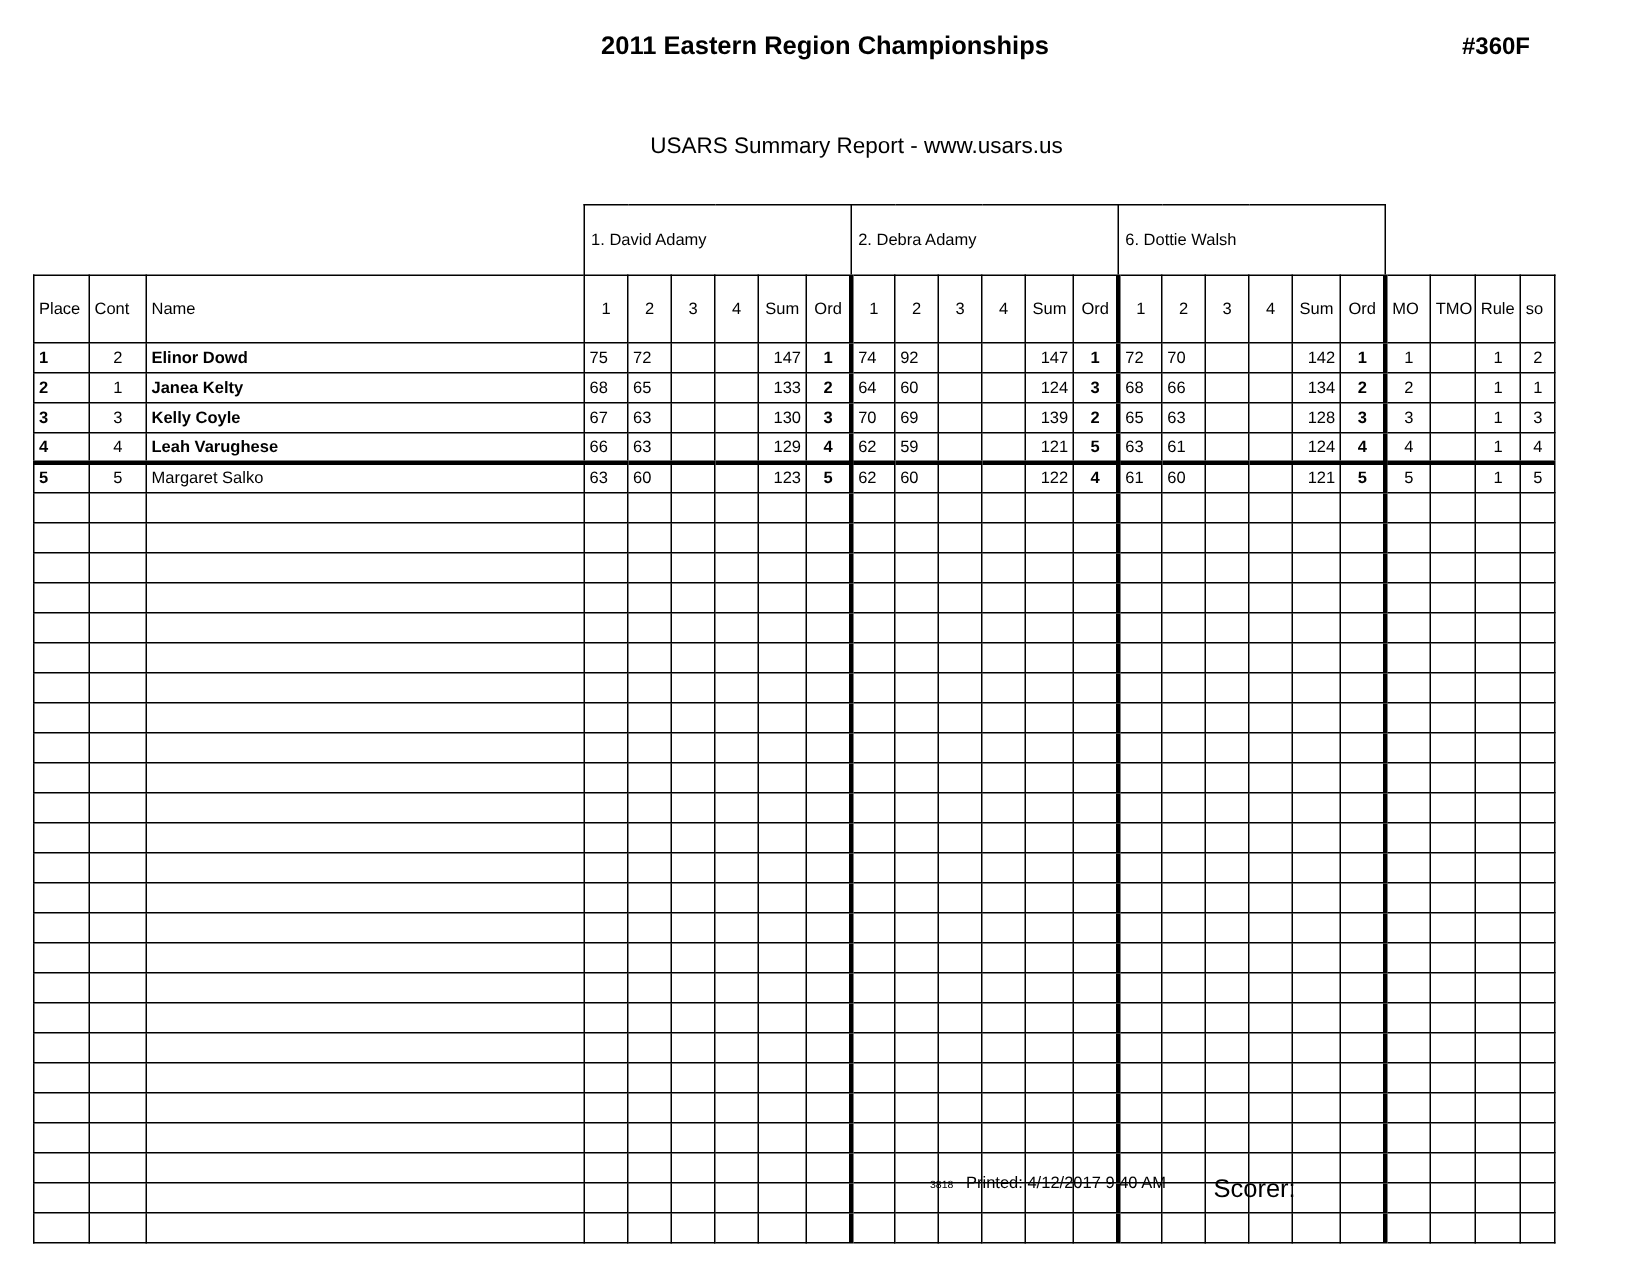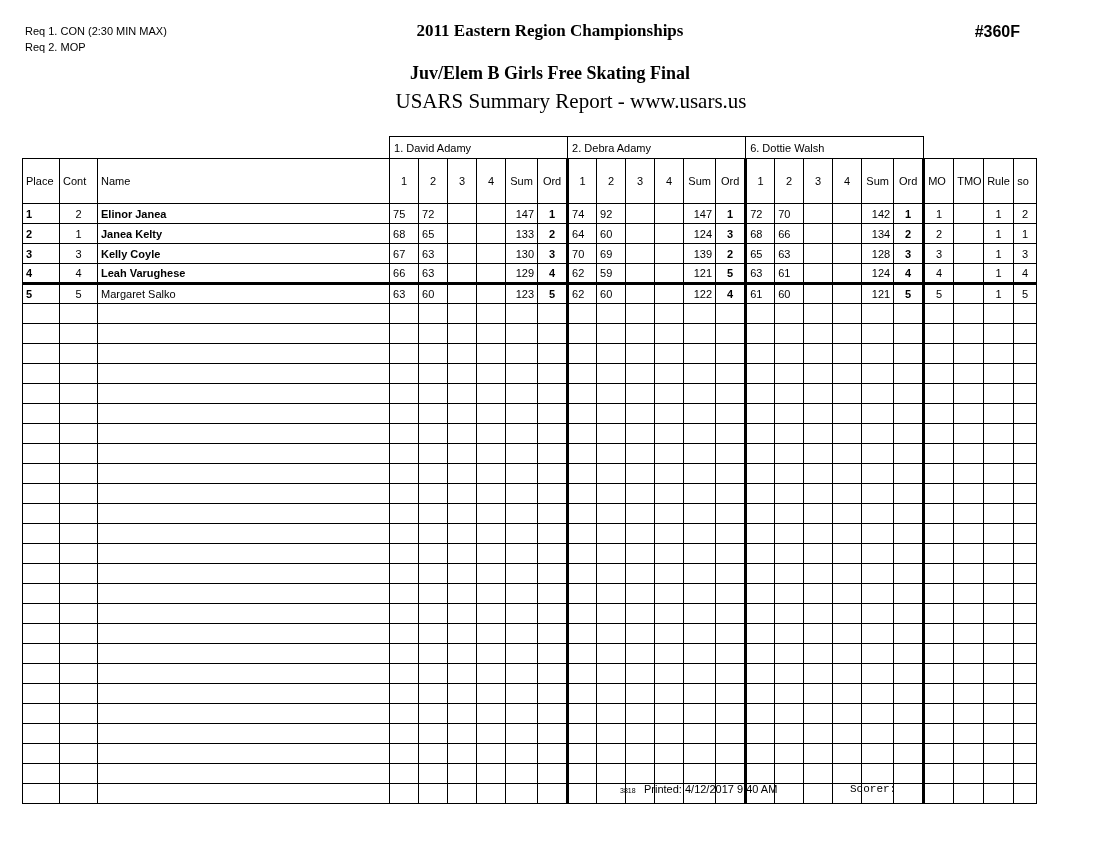--- a/index.html
+++ b/index.html
@@ -1,57 +1,52 @@
 <!DOCTYPE html>
 <html><head>
 <meta charset="utf-8">
 <style>
   * { box-sizing: border-box; margin: 0; padding: 0; }
   html, body { background: #ffffff; }
   body { font-family: "Liberation Sans", sans-serif; color: #000; }
   .page { position: relative; width: 1100px; height: 850px; background: #fff; overflow: hidden; }
 
   .req-block { position: absolute; left: 25px; top: 23px; font-size: 11px; line-height: 16px; }
-  .head-center { position: absolute; left: 0; width: 1100px; text-align: center; font-family: Liberation Serif, serif; }
+  .head-center { position: absolute; left: 0; width: 1100px; text-align: center; }
   .title-line   { top: 21px; font-size: 17px; font-weight: bold; }
   .venue-line   { top: 45px; font-size: 13px; }
   .event-line   { top: 63px; font-size: 18px; font-weight: bold; }
-  .report-line  { top: 89px; font-size: 21px; padding-left: 42px; }
+  .report-line  { top: 89px; font-size: 15px; padding-left: 42px; }
   .event-number { position: absolute; right: 80px; top: 23px; font-size: 16px; font-weight: bold; }
 
   table.results { position: absolute; left: 22px; top: 136px; width: 1014px;
                   border-collapse: collapse; table-layout: fixed; font-size: 11px; }
   td { overflow: hidden; white-space: nowrap; }
   .spacer { border: none; height: 22px; }
-  .judge-name-cell { border: 1px solid #000; height: 22px; padding: 4px 4px; }
+  .judge-name-cell { border: 1px solid #000; height: 22px; padding: 17px 4px; }
   .hcell { border: 1px solid #000; height: 20px; padding: 16px 3px; }
   .cell  { border: 1px solid #000; height: 20px; padding: 0 3px; }
   .left   { text-align: left; }
   .center { text-align: center; }
   .right  { text-align: right; }
   .bold   { font-weight: bold; }
   .thick-r { border-right: 3px solid #000; }
   .cut     { border-bottom: 3px solid #000; }
 
   .footer-code    { position: absolute; left: 620px; top: 787px; font-size: 7px; }
   .footer-printed { position: absolute; left: 644px; top: 783px; font-size: 11px; }
-  .footer-scorer  { position: absolute; left: 850px; top: 783px; font-size: 11px; font-family: Liberation Mono, monospace; }
+  .footer-scorer  { position: absolute; left: 809px; top: 783px; font-size: 17px; }
 </style>
 </head>
 <body>
 
 <div class="page">
 
-  <div class="req-block">
-    <div>Req 1.  CON  (2:30 MIN MAX)</div>
-    <div>Req 2.  MOP</div>
-  </div>
 
   <div class="head-center title-line">2011 Eastern Region Championships</div>
-  <div class="head-center event-line">Juv/Elem B Girls Free Skating Final</div>
   <div class="head-center report-line">USARS Summary Report - www.usars.us</div>
   <div class="event-number">#360F</div>
 
   <table class="results">
     <colgroup>
       <col style="width:37px">
         <col style="width:38px">
         <col style="width:292px">
       <col style="width:29px">
         <col style="width:29px">
@@ -107,21 +102,21 @@
           <td class="hcell center">Sum</td>
           <td class="hcell center thick-r">Ord</td>
           <td class="hcell left">MO</td>
           <td class="hcell left">TMO</td>
           <td class="hcell left">Rule</td>
           <td class="hcell left">so</td>
         </tr>
     <tr>
           <td class="cell left bold">1</td>
           <td class="cell center">2</td>
-          <td class="cell left bold">Elinor Janea</td>
+          <td class="cell left bold">Elinor Dowd</td>
           <td class="cell left">75</td>
           <td class="cell left">72</td>
           <td class="cell left"></td>
           <td class="cell left"></td>
           <td class="cell right">147</td>
           <td class="cell center bold thick-r">1</td>
           <td class="cell left">74</td>
           <td class="cell left">92</td>
           <td class="cell left"></td>
           <td class="cell left"></td>

